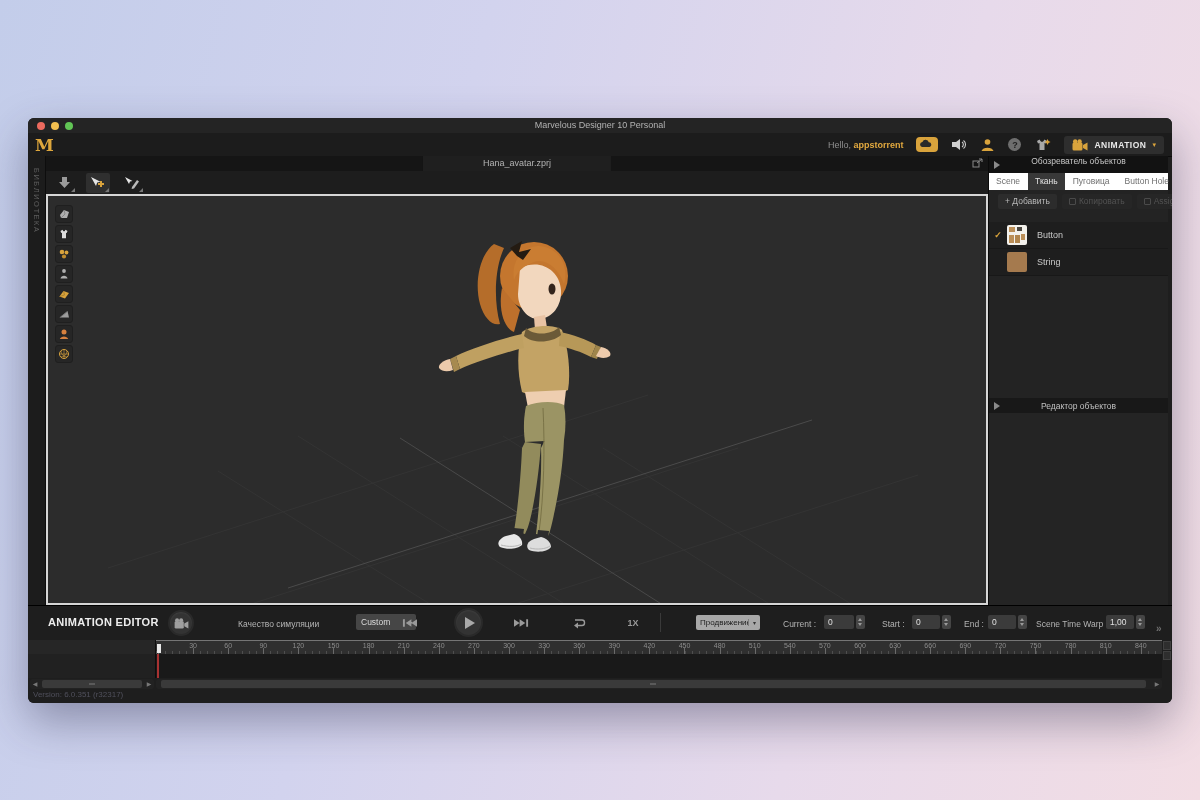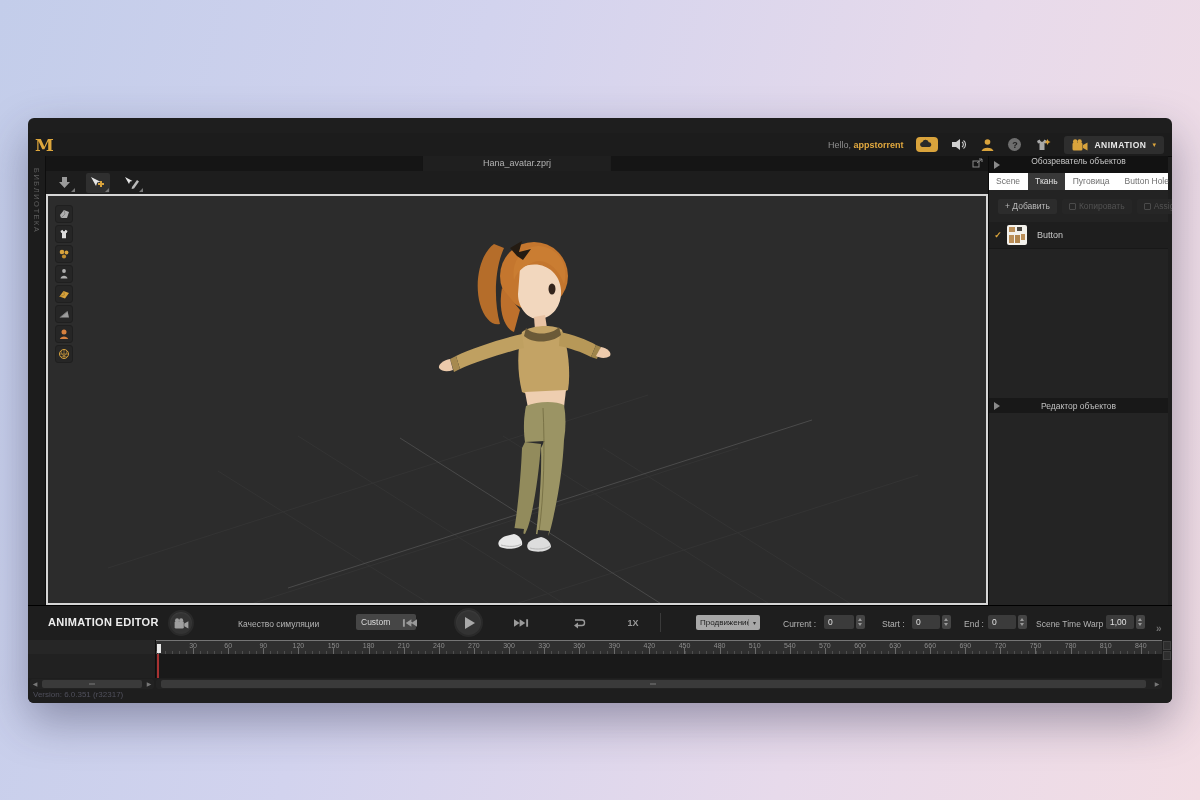--- a/index.html
+++ b/index.html
@@ -56,21 +56,21 @@
 
   
   .right-panel { position:absolute; left:960px; top:38px; width:180px; height:449px; background:#232323; border-left:1px solid #0a0a0a; }
   .panel-header { position:relative; height:17px; background:#121212; display:flex; align-items:flex-start; justify-content:center; }
   .panel-header .ph-title { font-size:8.5px; color:#c7c7c7; }
   .collapse-arrow { position:absolute; left:5px; top:5px; width:0; height:0;
                     border-top:4px solid transparent; border-bottom:4px solid transparent; border-left:6px solid #8a8a8a; }
   .ob-tabs { position:absolute; left:0; top:17px; width:100%; height:17px; background:#ffffff; display:flex; align-items:stretch; }
   .ob-tab { padding:0 7px; line-height:17px; font-size:8.5px; color:#6f6f6f; margin-right:1px; white-space:nowrap; }
   .ob-tab.active { background:#383838; color:#e3e3e3; }
-  .ob-actions { position:absolute; left:0; top:38px; width:100%; height:24px; display:flex; align-items:center; gap:5px; padding:0 9px; }
+  .ob-actions { position:absolute; left:0; top:38px; width:100%; height:24px; display:flex; align-items:flex-start; gap:5px; padding:0 9px; }
   .ob-btn { height:15px; line-height:15px; border-radius:2px; font-size:8.5px; padding:0 7px; background:#2c2c2c; color:#b9b9b9; white-space:nowrap; }
   .ob-btn.disabled { background:#262626; color:#525252; }
   .mini-ic { display:inline-block; width:7px; height:7px; border:1px solid #4a4a4a; border-radius:1px; margin-right:3px; vertical-align:-1px; }
   .ob-list { position:absolute; left:0; top:66px; width:100%; }
   .fab-row { height:27px; background:#1e1e1e; border-bottom:1px solid #181818; display:flex; align-items:center; }
   .fab-check { width:18px; text-align:center; color:#dda63c; font-size:9px; font-weight:bold; }
   .thumb { width:20px; height:20px; border-radius:2px; overflow:hidden; margin-right:10px; flex:none; }
   .thumb-swatch { background:#a57a4e; }
   .fab-name { font-size:9px; color:#c8c8c8; }
   .pe-header { position:absolute; left:0; top:242px; width:100%; height:15px; background:#181818; display:flex; align-items:center; justify-content:center; }
@@ -120,20 +120,28 @@
   .sb-arrow { position:absolute; top:0; width:10px; height:10px; color:#777; font-size:6px; line-height:10px; text-align:center; }
   .version { position:absolute; left:5px; top:84px; font-size:8px; color:#50505c; }
 
   svg { display:block; }
 </style>
 </head>
 <body>
 
 <div class="window">
 
+  <div class="titlebar">
+    <div class="lights">
+      <span class="light red"></span>
+      <span class="light yellow"></span>
+      <span class="light green"></span>
+    </div>
+    <span class="win-title">Marvelous Designer 10 Personal</span>
+  </div>
 
   <div class="topbar">
     <span class="logo">M</span>
     <div class="top-right">
       <span class="greet"><span>Hello,</span> <b>appstorrent</b></span>
       <span class="tb-icon">
         <svg width="22" height="15" viewBox="0 0 22 15">
             <rect x="0" y="0" width="22" height="15" rx="4" fill="#d9a33c"></rect>
             <path d="M6,10 a2.6,2.6 0 0 1 .4,-5.1 a3.4,3.4 0 0 1 6.4,.4 a2.4,2.4 0 0 1 .8,4.7 Z" fill="#2a2a2a"></path>
           </svg>
@@ -326,20 +334,25 @@
               <rect width="20" height="20" fill="#f3f1ec"></rect>
               <rect x="2" y="2" width="6" height="5" fill="#bb8f58"></rect>
               <rect x="10" y="2" width="5" height="4" fill="#4a463f"></rect>
               <rect x="2" y="10" width="5" height="8" fill="#bb8f58"></rect>
               <rect x="8" y="10" width="5" height="8" fill="#b0854e"></rect>
               <rect x="14" y="9" width="4" height="6" fill="#bb8f58"></rect>
             </svg>
           </span>
         <span class="fab-name">Button</span>
       </div>
+      <div class="fab-row">
+        <span class="fab-check" style="visibility: hidden;">✓</span>
+        <span class="thumb thumb-swatch"></span>
+        <span class="fab-name">String</span>
+      </div>
     </div>
     <div class="pe-header">
       <span class="collapse-arrow"></span>
       <span class="ph-title">Редактор объектов</span>
     </div>
     <div class="pe-body"></div>
   </div>
 
   <div class="bottombar">
     <span class="ae-title">ANIMATION EDITOR</span>

